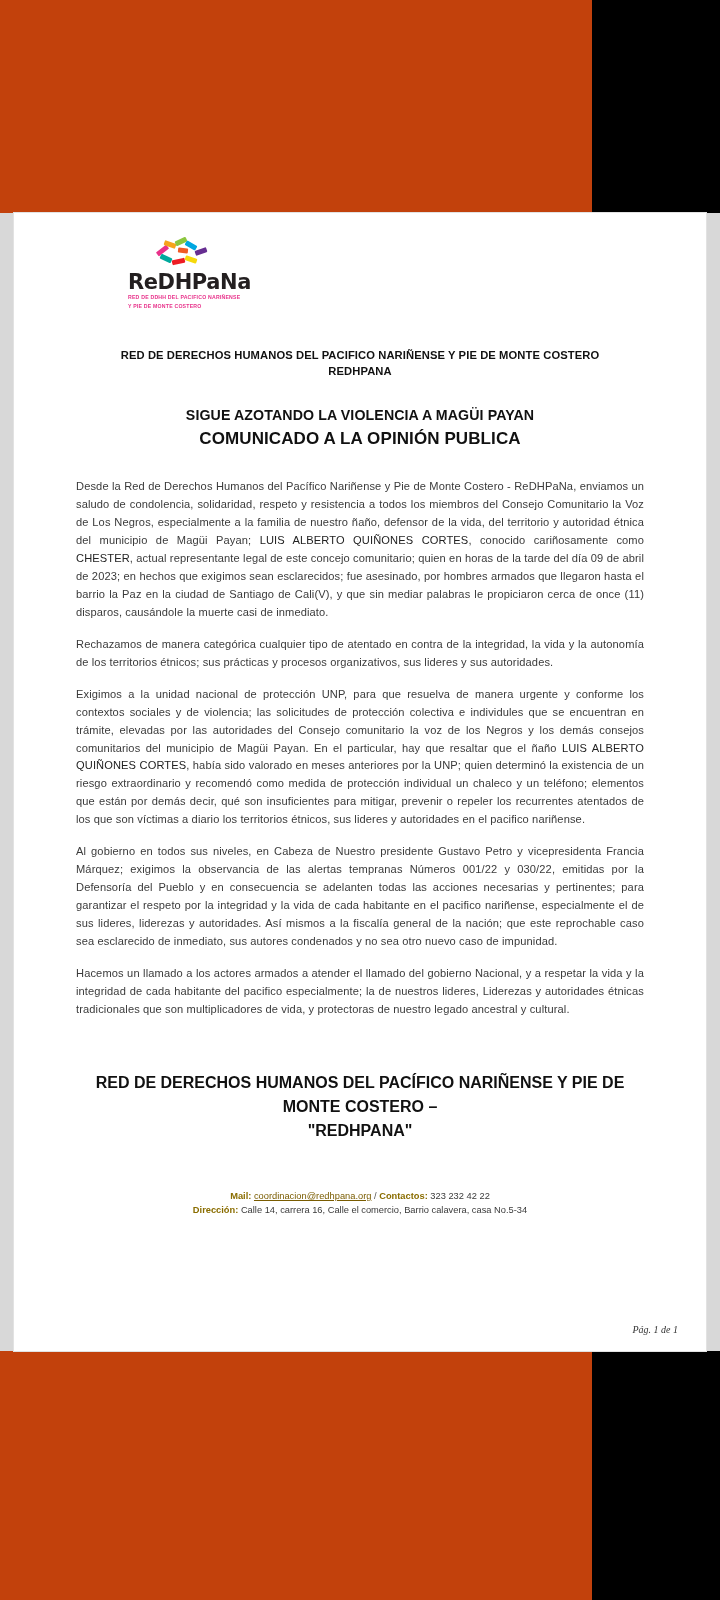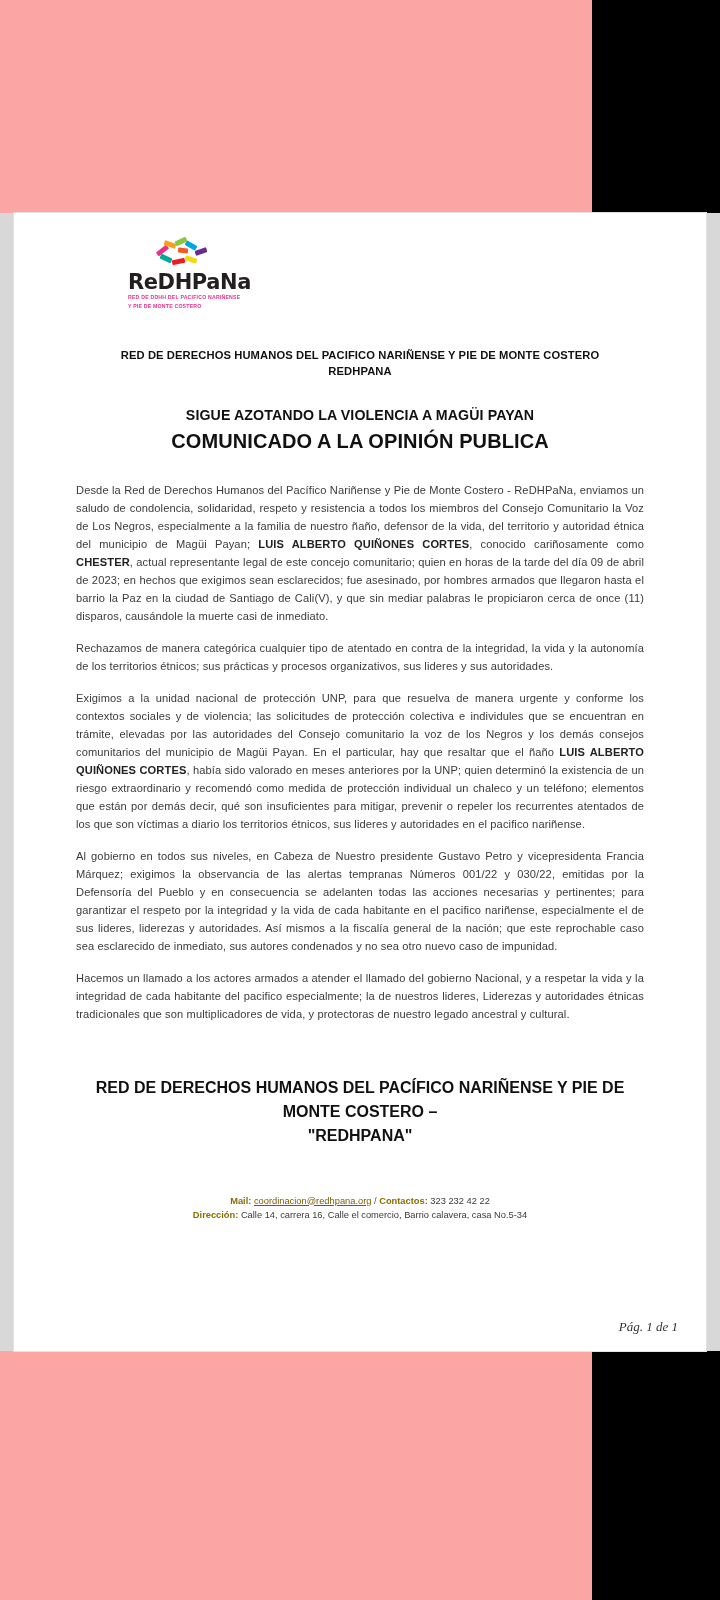--- a/index.html
+++ b/index.html
@@ -10,21 +10,21 @@
   body {
     width: 720px;
     height: 1600px;
     font-family: "Liberation Sans", sans-serif;
     overflow: hidden;
   }
   .viewport {
     position: relative;
     width: 592px;
     height: 1600px;
-    background: #fca5a5;
+    background: #c2410c;
   }
   
   .page-shell {
     position: absolute;
     left: 0;
     top: 213px;
     width: 720px;
     height: 1138px;
     background: #d8d8d8;
     box-sizing: border-box;
@@ -97,35 +97,35 @@
   }
   .head-title {
     text-align: center;
     font-weight: bold;
     font-size: 14.2px;
     color: #111;
     line-height: 1.5;
     margin-top: 26px;
     letter-spacing: 0.1px;
   }
-  .head-title .line2 { font-size: 20px; }
+  .head-title .line2 { font-size: 17px; }
   .head-title .line3 { font-size: 11.6px; }
 
   
   .body-copy {
     margin-top: 26px;
     font-family: "Liberation Sans", sans-serif;
     font-size: 11.1px;
     line-height: 1.62;
     color: #3a3a3a;
     text-align: justify;
     letter-spacing: 0.12px;
   }
   .body-copy p { margin: 0 0 14px 0; }
-  .body-copy b { color: #222; font-weight: bold; }
+  .body-copy b { color: #222; font-weight: normal; }
 
   
   .sign-block {
     margin-top: 52px;
     text-align: center;
     font-weight: bold;
     font-size: 16px;
     color: #111;
     line-height: 1.5;
   }
@@ -138,21 +138,21 @@
   }
   .contact-block .lbl { color: #8a6d00; font-weight: bold; }
   .contact-block .mail-link { color: #7a5c00; text-decoration: underline; margin-top: 20px; }
   .contact-block .sep { color: #555; }
   .page-num {
     position: absolute;
     right: 28px;
     bottom: 16px;
     font-family: "Liberation Serif", serif;
     font-style: italic;
-    font-size: 13px;
+    font-size: 10px;
     color: #333;
   }
 </style>
 </head>
 <body>
 
 <div class="viewport">
   <div class="page-shell">
     <div class="page">
 

